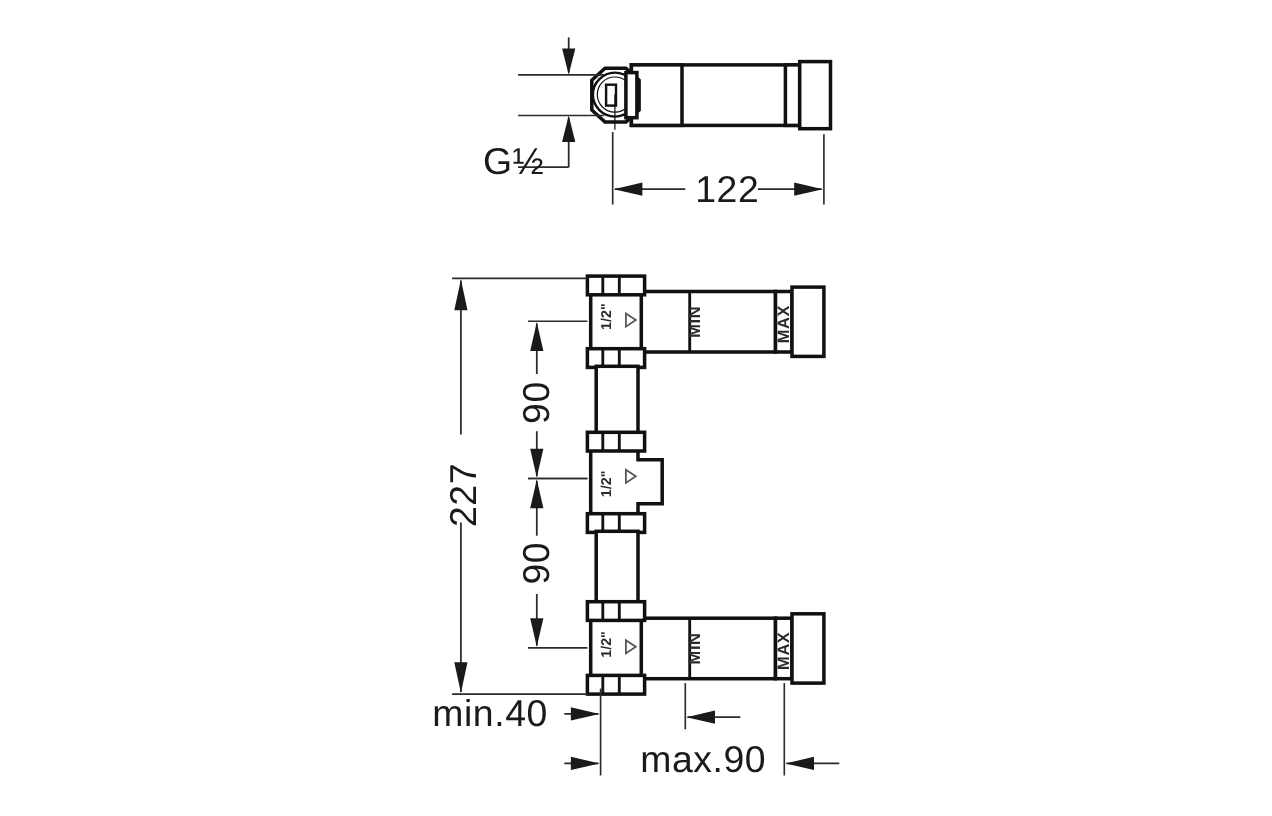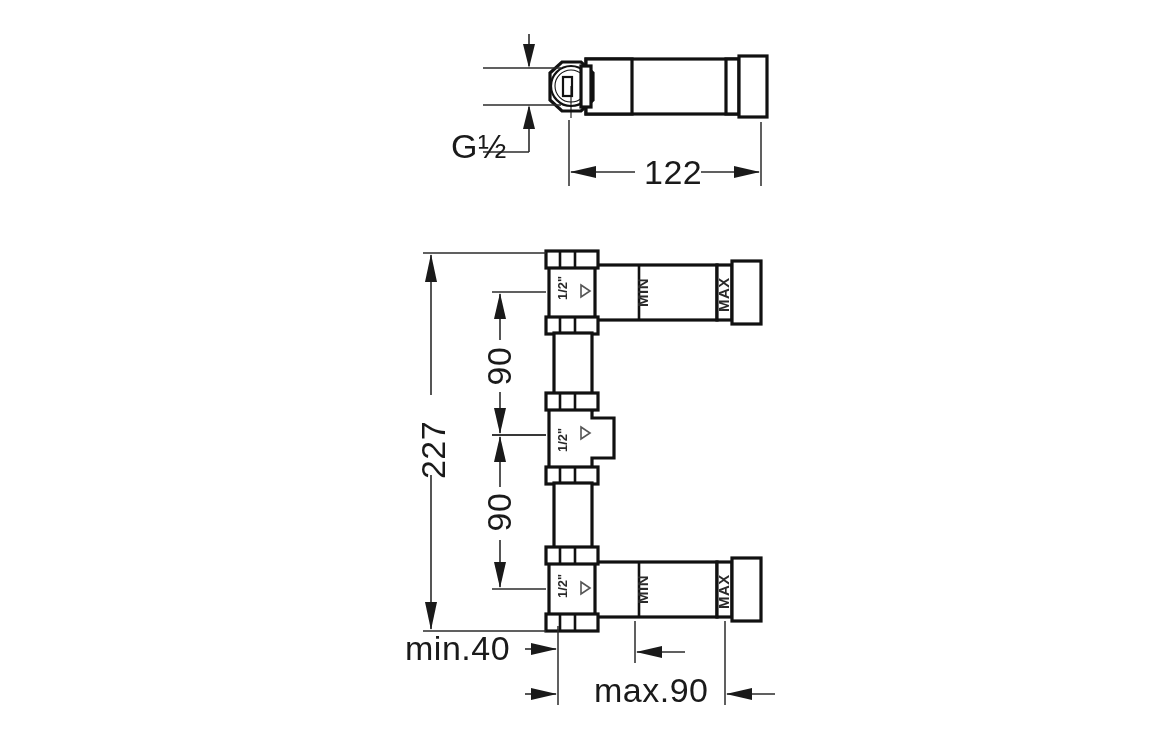--- a/index.html
+++ b/index.html
@@ -9,21 +9,21 @@
   }
   body {
     width: 1156px;
     height: 742px;
     font-family: "Liberation Sans", sans-serif;
     overflow: hidden;
     position: relative;
   }
   #drawing-root {
     position: absolute;
-    left: 13px;
+    left: 1px;
     top: 0;
     width: 949px;
     height: 742px;
   }
   svg.tech-drawing {
     display: block;
     width: 1156px;
     height: 742px;
     background: #ffffff;
   }

